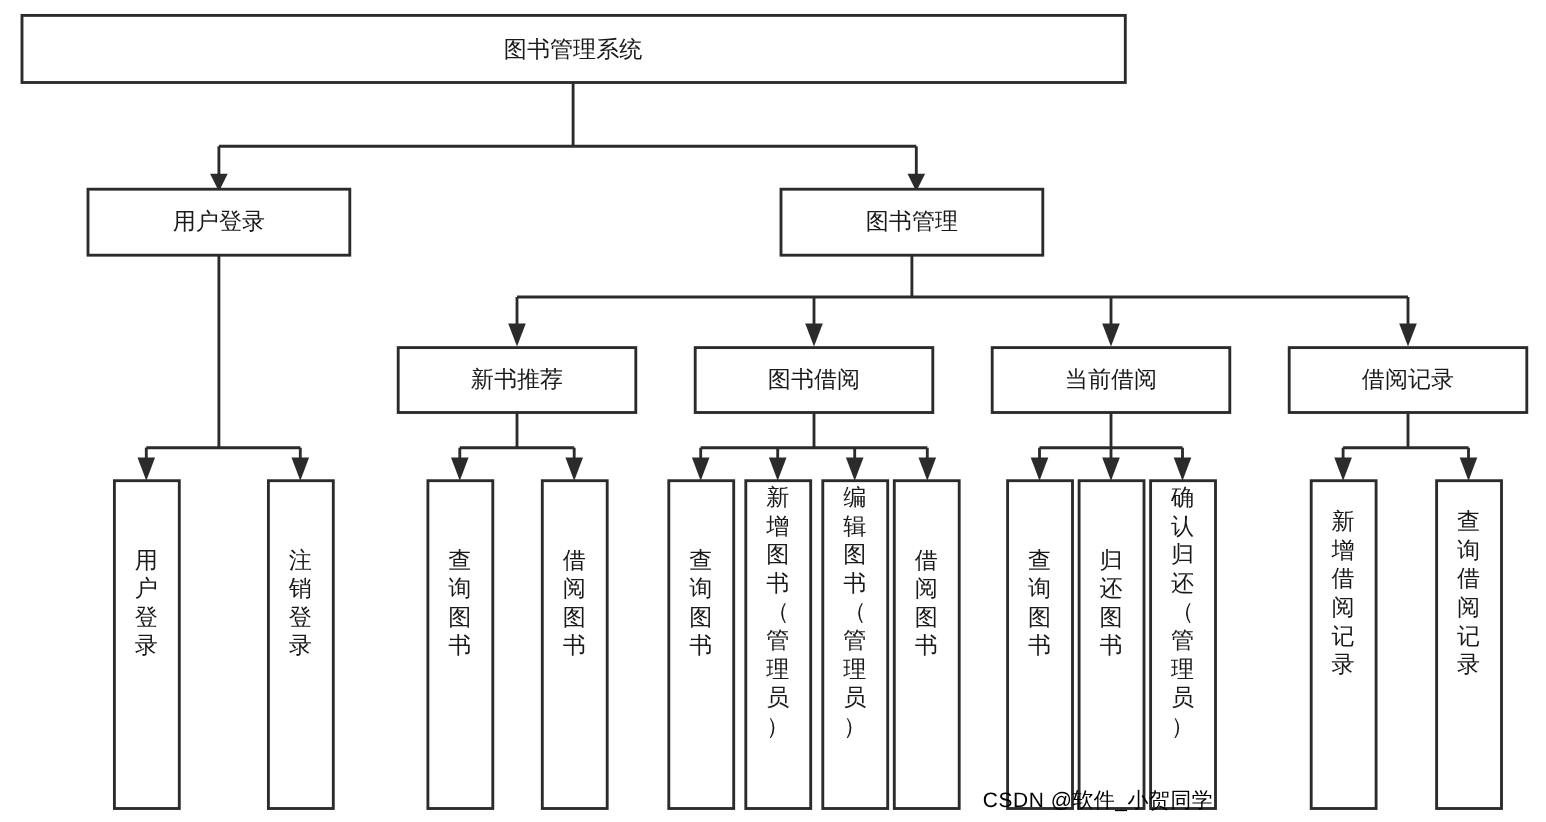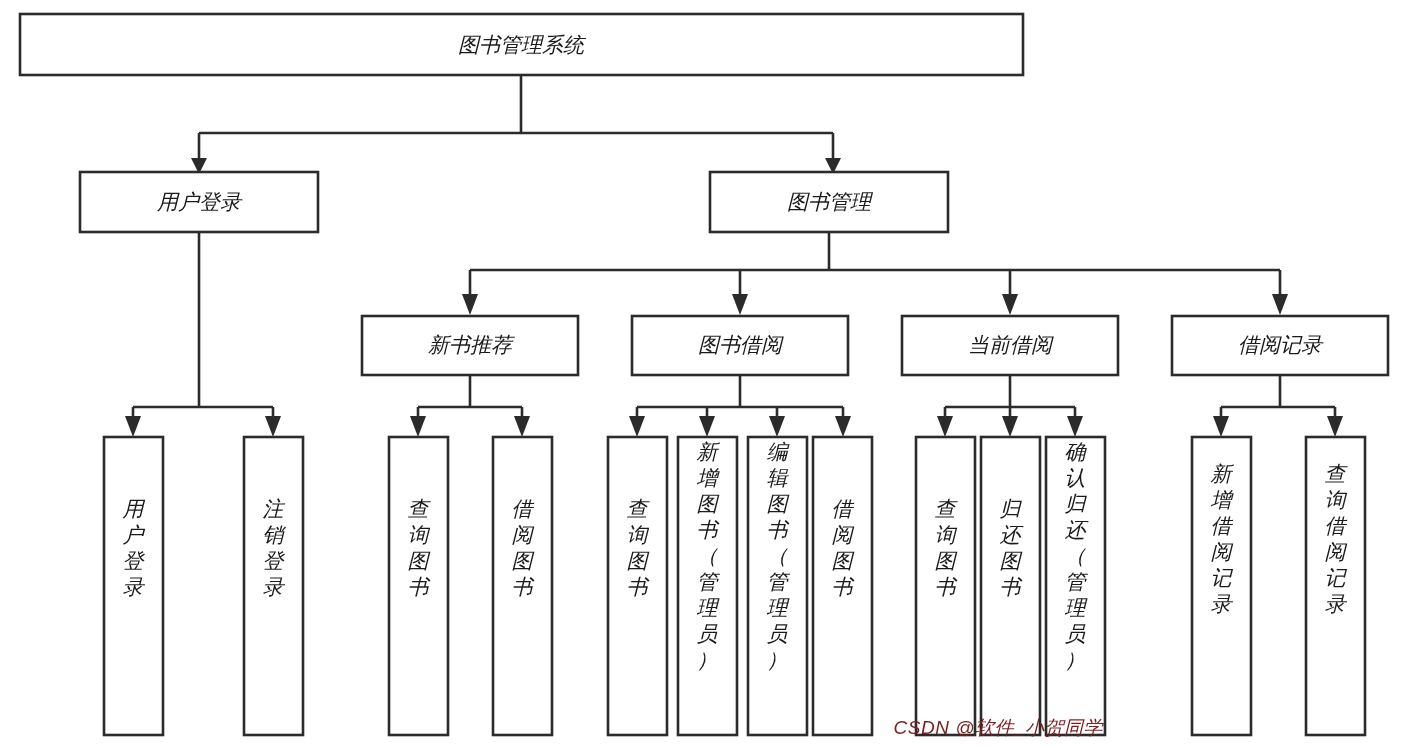--- a/index.html
+++ b/index.html
@@ -11,21 +11,20 @@
     width: 1405px;
     height: 747px;
     font-family: "Liberation Sans", sans-serif;
     overflow: hidden;
   }
   #diagram-root {
     position: relative;
     width: 1116px;
     height: 747px;
     background: #ffffff;
-    font-style: italic;
   }
   svg.diagram {
     display: block;
     width: 1405px;
     height: 747px;
   }
   .node-box {
     fill: #ffffff;
     stroke: #2b2b2b;
     stroke-width: 2.6;
@@ -52,21 +51,21 @@
     fill: #1a1a1a;
     font-size: 21px;
     text-anchor: middle;
   }
   .watermark {
     position: absolute;
     right: 13px;
     bottom: 6px;
     font-family: "Liberation Sans", sans-serif;
     font-size: 19px;
-    color: #7f1d1d;
+    color: #000000;
     letter-spacing: 0.5px;
     white-space: nowrap;
     user-select: none;
   }
 </style>
 </head>
 <body>
 
 <div id="diagram-root">
 

